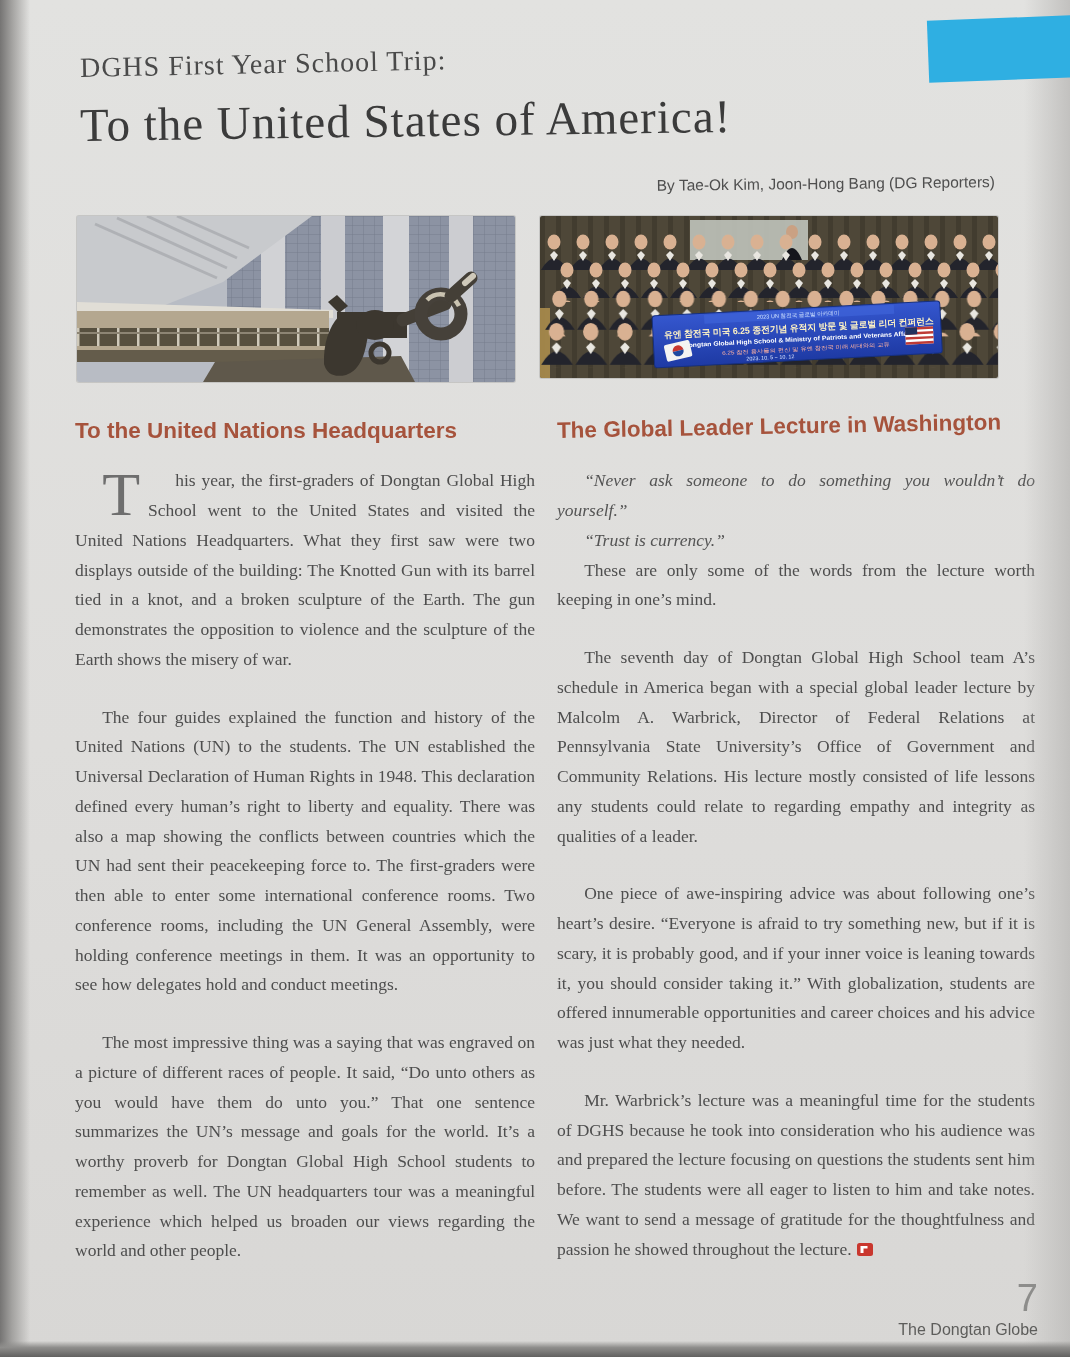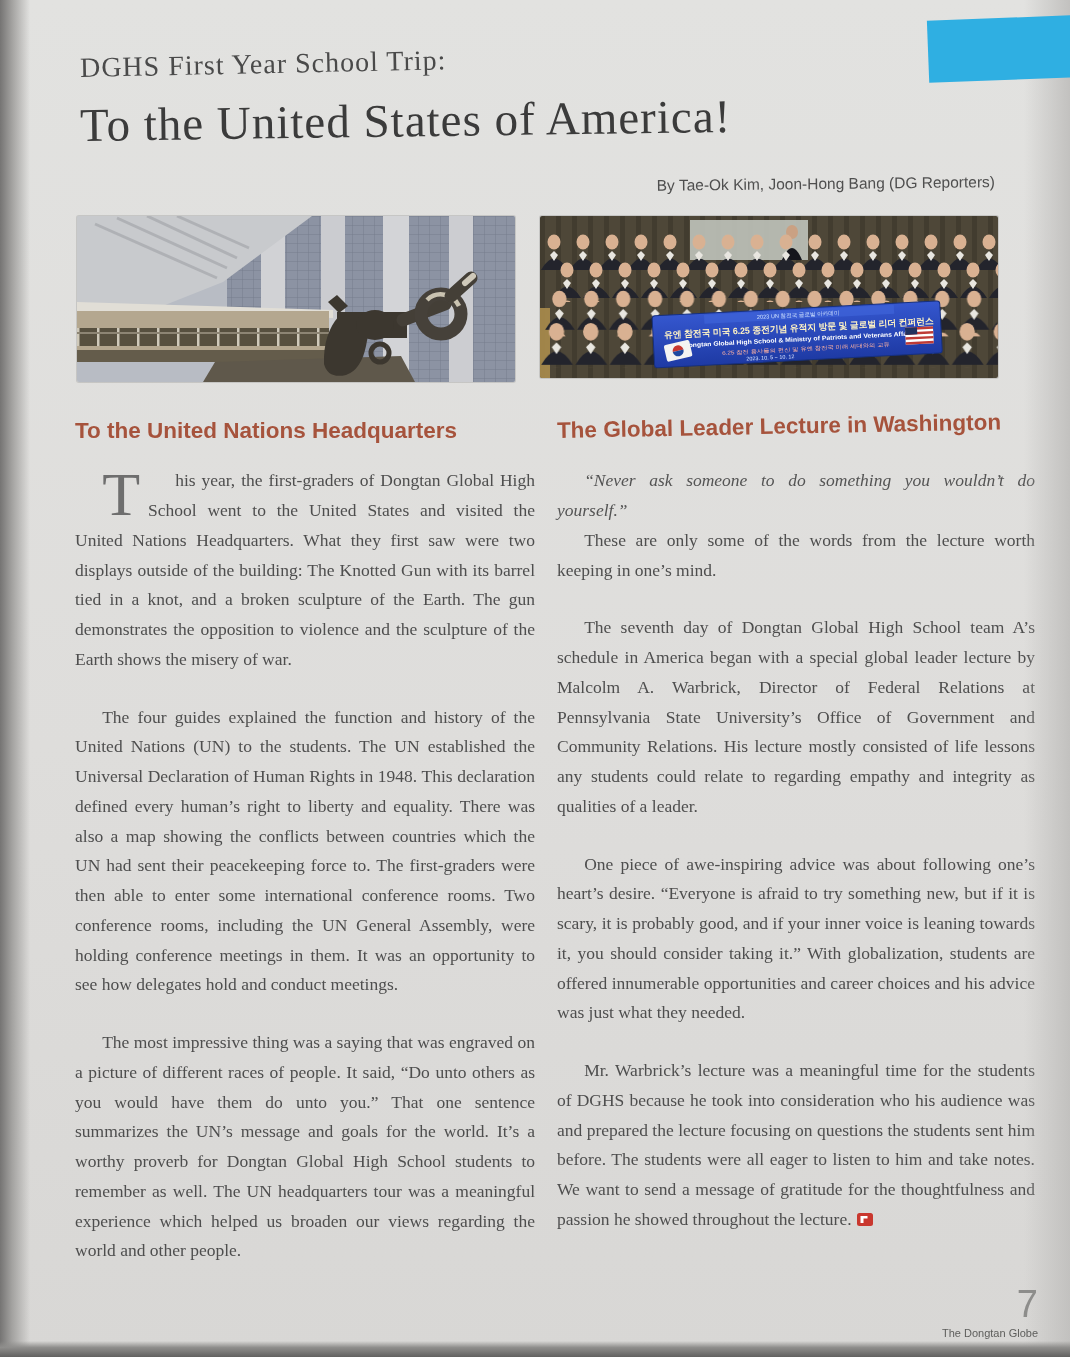--- a/index.html
+++ b/index.html
@@ -34,21 +34,21 @@
   .col-right .section-heading{transform:rotate(-1.1deg);transform-origin:left;}
   .col p{margin:0 0 0 0;text-indent:1.55em;}
   .col p.spaced{margin-top:28px;}
   .quote{font-style:italic;color:#545454;text-indent:1.55em;margin:0;}
   .dropcap-p{text-indent:0;}
   .dropcap{float:left;font-size:62px;line-height:48px;padding:4px 8px 0 0;color:#6e6e6e;}
   .endmark{display:inline-block;width:16px;height:13px;margin-left:5px;vertical-align:-1px;}
   
   .footer{position:absolute;right:32px;bottom:18px;text-align:right;}
   .page-number{font-family:"Liberation Sans",sans-serif;font-size:38px;color:#8d8d8b;line-height:1;}
-  .brand{font-family:"Liberation Sans",sans-serif;font-size:11px;color:#5d5d5b;margin-top:4px;}
+  .brand{font-family:"Liberation Sans",sans-serif;font-size:16px;color:#5d5d5b;margin-top:4px;}
 </style>
 </head>
 <body>
 
 <div class="page">
 
   <div class="edge-left"></div>
   <div class="edge-right"></div>
   <div class="corner-tab"></div>
 
@@ -189,20 +189,21 @@
       <p class="dropcap-p">
         <span class="dropcap">T</span><span>his year, the first-graders of Dongtan Global High School went to the United States and visited the United Nations Headquarters. What they first saw were two displays outside of the building: The Knotted Gun with its barrel tied in a knot, and a broken sculpture of the Earth. The gun demonstrates the opposition to violence and the sculpture of the Earth shows the misery of war.</span>
       </p>
       <p class="spaced">The four guides explained the function and history of the United Nations (UN) to the students. The UN established the Universal Declaration of Human Rights in 1948. This declaration defined every human’s right to liberty and equality. There was also a map showing the conflicts between countries which the UN had sent their peacekeeping force to. The first-graders were then able to enter some international conference rooms. Two conference rooms, including the UN General Assembly, were holding conference meetings in them. It was an opportunity to see how delegates hold and conduct meetings.</p>
       <p class="spaced">The most impressive thing was a saying that was engraved on a picture of different races of people. It said, “Do unto others as you would have them do unto you.” That one sentence summarizes the UN’s message and goals for the world. It’s a worthy proverb for Dongtan Global High School students to remember as well. The UN headquarters tour was a meaningful experience which helped us broaden our views regarding the world and other people.</p>
     </div>
 
     <div class="col col-right">
       <h2 class="section-heading">The Global Leader Lecture in Washington</h2>
       <p class="quote">“Never ask someone to do something you wouldn’t do yourself.”</p>
+      <p class="quote">“Trust is currency.”</p>
       <p>These are only some of the words from the lecture worth keeping in one’s mind.</p>
       <p class="spaced">The seventh day of Dongtan Global High School team A’s schedule in America began with a special global leader lecture by Malcolm A. Warbrick, Director of Federal Relations at Pennsylvania State University’s Office of Government and Community Relations. His lecture mostly consisted of life lessons any students could relate to regarding empathy and integrity as qualities of a leader.</p>
       <p class="spaced">One piece of awe-inspiring advice was about following one’s heart’s desire. “Everyone is afraid to try something new, but if it is scary, it is probably good, and if your inner voice is leaning towards it, you should consider taking it.” With globalization, students are offered innumerable opportunities and career choices and his advice was just what they needed.</p>
       <p class="spaced">
         <span>Mr. Warbrick’s lecture was a meaningful time for the students of DGHS because he took into consideration who his audience was and prepared the lecture focusing on questions the students sent him before. The students were all eager to listen to him and take notes. We want to send a message of gratitude for the thoughtfulness and passion he showed throughout the lecture.</span><svg class="endmark" viewBox="0 0 16 13" xmlns="http://www.w3.org/2000/svg">
             <rect width="16" height="13" rx="2.5" fill="#c9372e"></rect>
             <path d="M3.5,3 h7 v2.6 h-4 v4.4 h-3 z" fill="#ffffff"></path>
           </svg>
       </p>
     </div>

